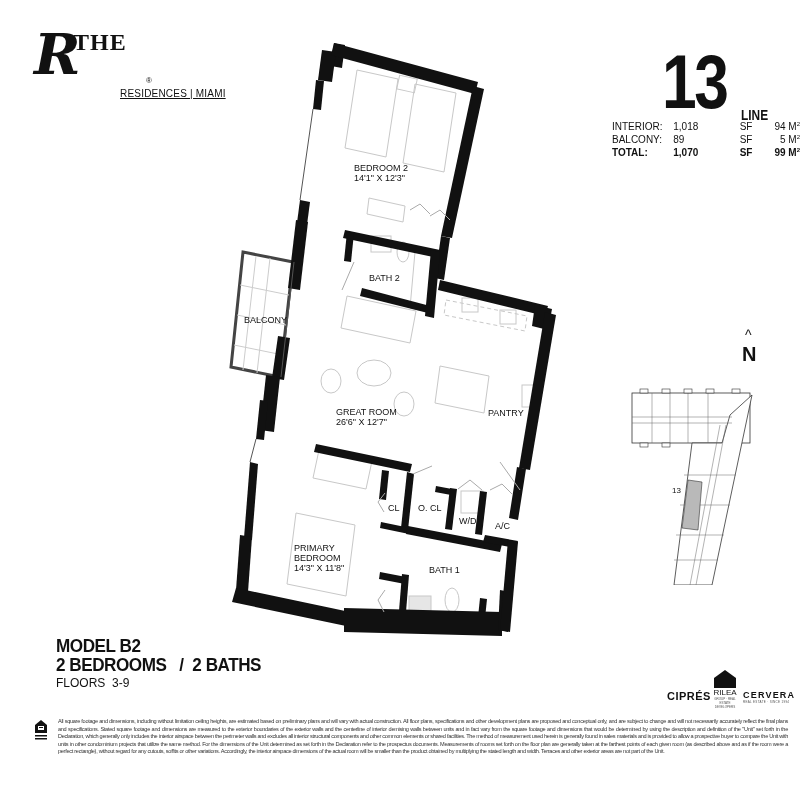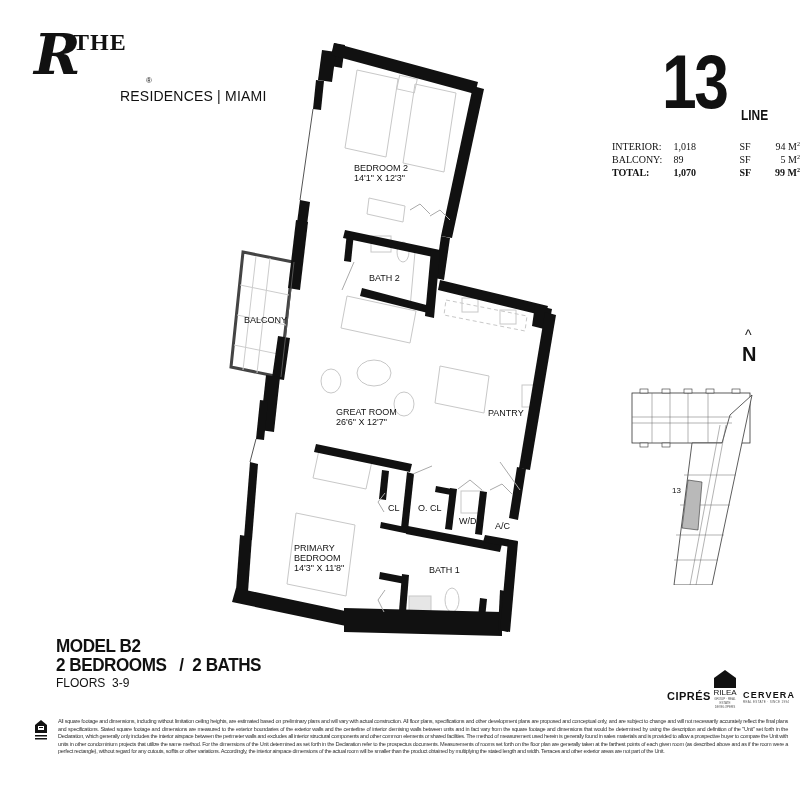--- a/index.html
+++ b/index.html
@@ -4,25 +4,25 @@
 <style>
   html,body{margin:0;padding:0;background:#fff;}
   body{width:800px;height:800px;position:relative;overflow:hidden;font-family:"Liberation Sans",sans-serif;color:#111;}
   .abs{position:absolute;}
   
   .logo{left:34px;top:26px;width:190px;height:80px;}
   .logo .big-r{position:absolute;left:0;top:0;font-family:"DejaVu Serif",serif;font-style:italic;font-size:56px;line-height:56px;font-weight:bold;color:#111;}
   .logo .the{position:absolute;left:39px;top:4px;font-family:"Liberation Serif",serif;font-size:24px;font-weight:bold;letter-spacing:1px;line-height:24px;}
   .logo .ider{position:absolute;left:30px;top:30px;font-family:"Liberation Serif",serif;font-size:32px;font-weight:bold;font-style:italic;letter-spacing:1px;line-height:32px;}
   .logo .reg{position:absolute;left:112px;top:50px;font-size:8px;}
-  .logo .sub{position:absolute;left:86px;top:62px;font-size:14px;letter-spacing:0.2px;white-space:nowrap;}
+  .logo .sub{position:absolute;left:86px;top:62px;font-size:10px;letter-spacing:0.2px;white-space:nowrap;text-decoration:underline;}
   
   .unit-num{left:662px;top:44px;font-family:"Liberation Sans",sans-serif;font-weight:bold;font-size:76px;line-height:76px;letter-spacing:-3px;transform:scaleX(0.82);transform-origin:left top;}
   .unit-line{left:741px;top:107px;font-weight:bold;font-size:14px;transform:scaleX(0.85);transform-origin:left top;}
-  table.area{position:absolute;left:612px;top:140px;border-collapse:collapse;font-size:10px;line-height:13px;font-family:Liberation Serif, serif;}
+  table.area{position:absolute;left:612px;top:120px;border-collapse:collapse;font-size:10px;line-height:13px;}
   table.area td{padding:0;white-space:nowrap;}
   table.area td.lbl{width:66px;}
   table.area td.sf{width:50px;text-align:left;}
   table.area td.u{width:30px;padding-left:24px;}
   table.area td.m{width:40px;text-align:right;}
   table.area tr.total td{font-weight:bold;}
   sup{font-size:6px;vertical-align:top;line-height:8px;}
   
   .model{left:56px;top:636px;}
   .model .m1,.model .m2{font-weight:bold;font-size:19px;line-height:19px;letter-spacing:-0.5px;transform:scaleX(0.9);transform-origin:left top;white-space:nowrap;}

